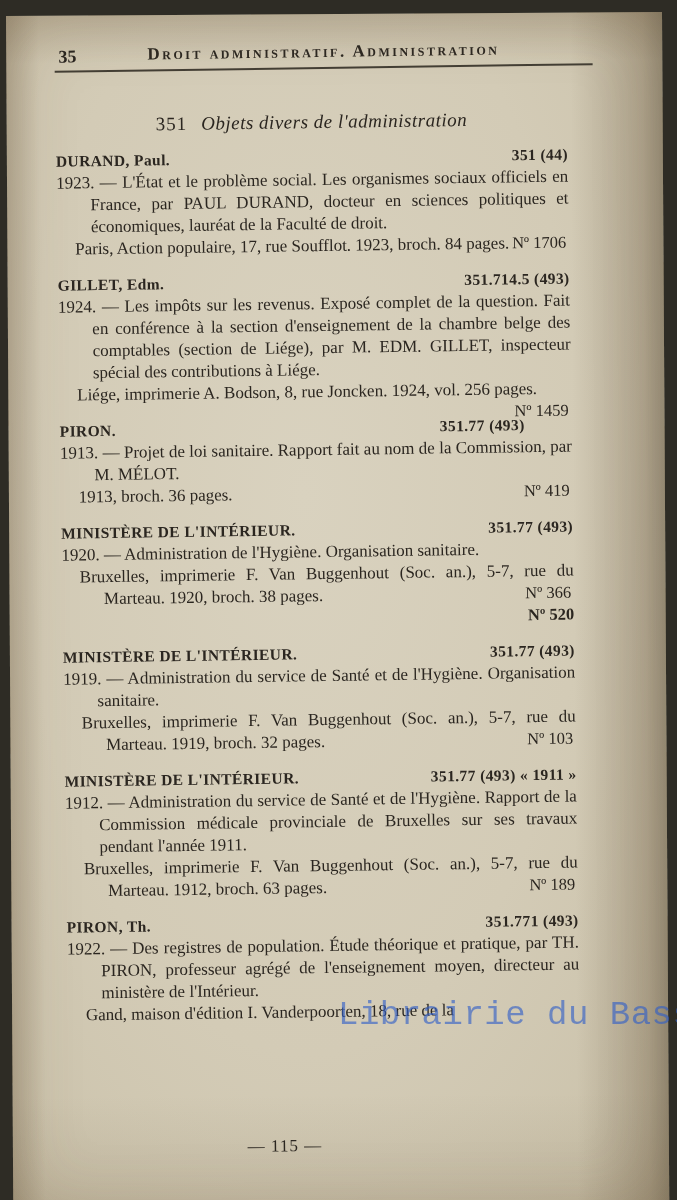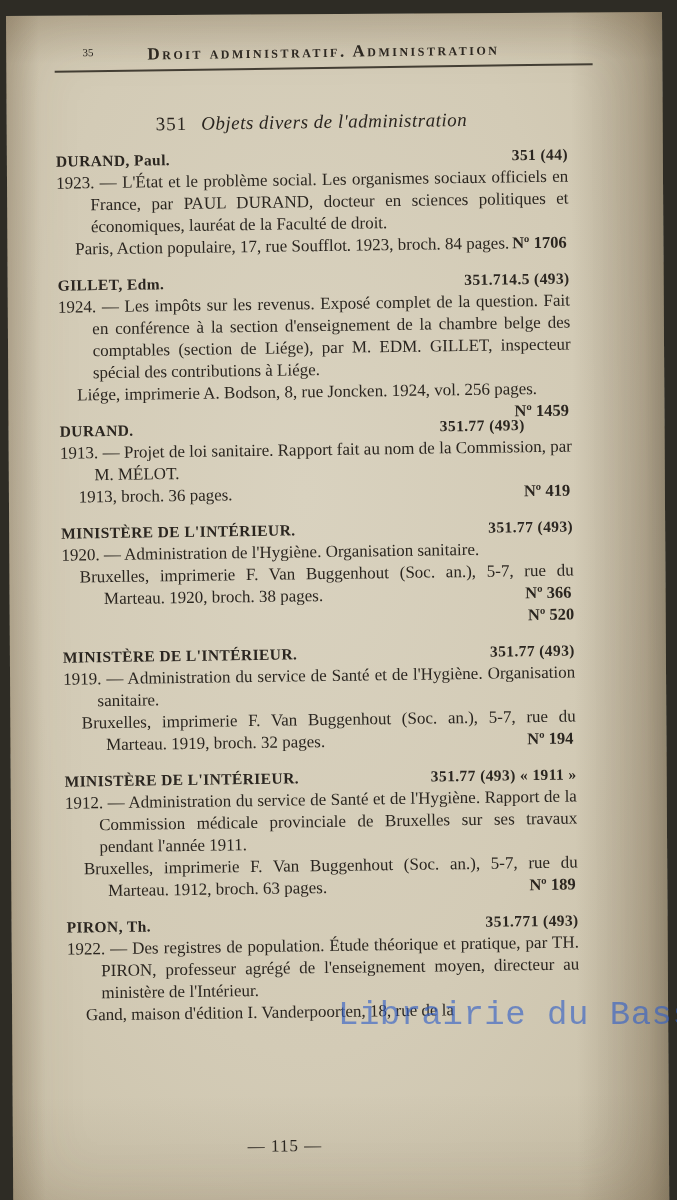--- a/index.html
+++ b/index.html
@@ -35,21 +35,21 @@
   .runhead {
     position:relative;
     margin-top:16px;
     padding-bottom:5px;
     border-bottom:2px solid #433e34;
     margin-right:-26px;
     text-align:center;
   }
   .runhead .pageno {
     position:absolute; left:4px; top:1px;
-    font-size:11px; font-weight:normal;margin-left:24px;
+    font-size:18px; font-weight:bold;
   }
   .runhead .title {
     font-variant:small-caps;
     font-weight:600;
     font-size:17px;
     letter-spacing:2.5px;
     color:#2d2821;
   }
   
   .section-heading {
@@ -64,21 +64,21 @@
   .entries { margin-top:14px; }
   .entry { margin-top:14px; font-size:17px; line-height:22px; text-align:justify; }
   .entry-head {
     display:flex; justify-content:space-between; align-items:baseline;
     font-weight:bold; font-size:15.5px; letter-spacing:0.4px;
     text-align:left;
   }
   .eclass { font-size:15.5px; white-space:nowrap; }
   .ebody { padding-left:34px; text-indent:-34px; }
   .eimprint { padding-left:42px; text-indent:-24px; }
-  .no { float:right; font-weight:bold; font-size:16.5px; padding-left:14px; }
+  .no { float:right; font-weight:normal; font-size:16.5px; padding-left:14px; }
   .extra-no { text-align:right; font-weight:bold; font-size:16.5px; }
 
   
   .footer {
     position:absolute;
     left:16px; top:1122px;
     width:512px;
     text-align:center;
     font-size:17px;
     letter-spacing:1px;
@@ -128,21 +128,21 @@
         <div class="entry-head">
           <span class="ename">GILLET, Edm.</span>
           <span class="eclass">351.714.5 (493)</span>
         </div>
         <p class="ebody">1924. — Les impôts sur les revenus. Exposé complet de la question. Fait en conférence à la section d'enseignement de la chambre belge des comptables (section de Liége), par M. EDM. GILLET, inspecteur spécial des contributions à Liége.</p>
         <p class="eimprint"><span>Liége, imprimerie A. Bodson, 8, rue Joncken. 1924, vol. 256 pages.</span> <span class="no">Nº 1459</span></p>
       </section>
 
       <section class="entry">
         <div class="entry-head">
-          <span class="ename">DURAND.</span>
+          <span class="ename">PIRON.</span>
           <span class="eclass">351.77 (493)</span>
         </div>
         <p class="ebody">1913. — Projet de loi sanitaire. Rapport fait au nom de la Commission, par M. MÉLOT.</p>
         <p class="eimprint"><span>1913, broch. 36 pages.</span> <span class="no">Nº 419</span></p>
       </section>
 
       <section class="entry">
         <div class="entry-head">
           <span class="ename">MINISTÈRE DE L'INTÉRIEUR.</span>
           <span class="eclass">351.77 (493)</span>
@@ -151,21 +151,21 @@
         <p class="eimprint"><span>Bruxelles, imprimerie F. Van Buggenhout (Soc. an.), 5-7, rue du Marteau. 1920, broch. 38 pages.</span> <span class="no">Nº 366</span></p>
         <div class="extra-no">Nº 520</div>
       </section>
 
       <section class="entry">
         <div class="entry-head">
           <span class="ename">MINISTÈRE DE L'INTÉRIEUR.</span>
           <span class="eclass">351.77 (493)</span>
         </div>
         <p class="ebody">1919. — Administration du service de Santé et de l'Hygiène. Organisation sanitaire.</p>
-        <p class="eimprint"><span>Bruxelles, imprimerie F. Van Buggenhout (Soc. an.), 5-7, rue du Marteau. 1919, broch. 32 pages.</span> <span class="no">Nº 194</span></p>
+        <p class="eimprint"><span>Bruxelles, imprimerie F. Van Buggenhout (Soc. an.), 5-7, rue du Marteau. 1919, broch. 32 pages.</span> <span class="no">Nº 103</span></p>
       </section>
 
       <section class="entry">
         <div class="entry-head">
           <span class="ename">MINISTÈRE DE L'INTÉRIEUR.</span>
           <span class="eclass">351.77 (493) « 1911 »</span>
         </div>
         <p class="ebody">1912. — Administration du service de Santé et de l'Hygiène. Rapport de la Commission médicale provinciale de Bruxelles sur ses travaux pendant l'année 1911.</p>
         <p class="eimprint"><span>Bruxelles, imprimerie F. Van Buggenhout (Soc. an.), 5-7, rue du Marteau. 1912, broch. 63 pages.</span> <span class="no">Nº 189</span></p>
       </section>

